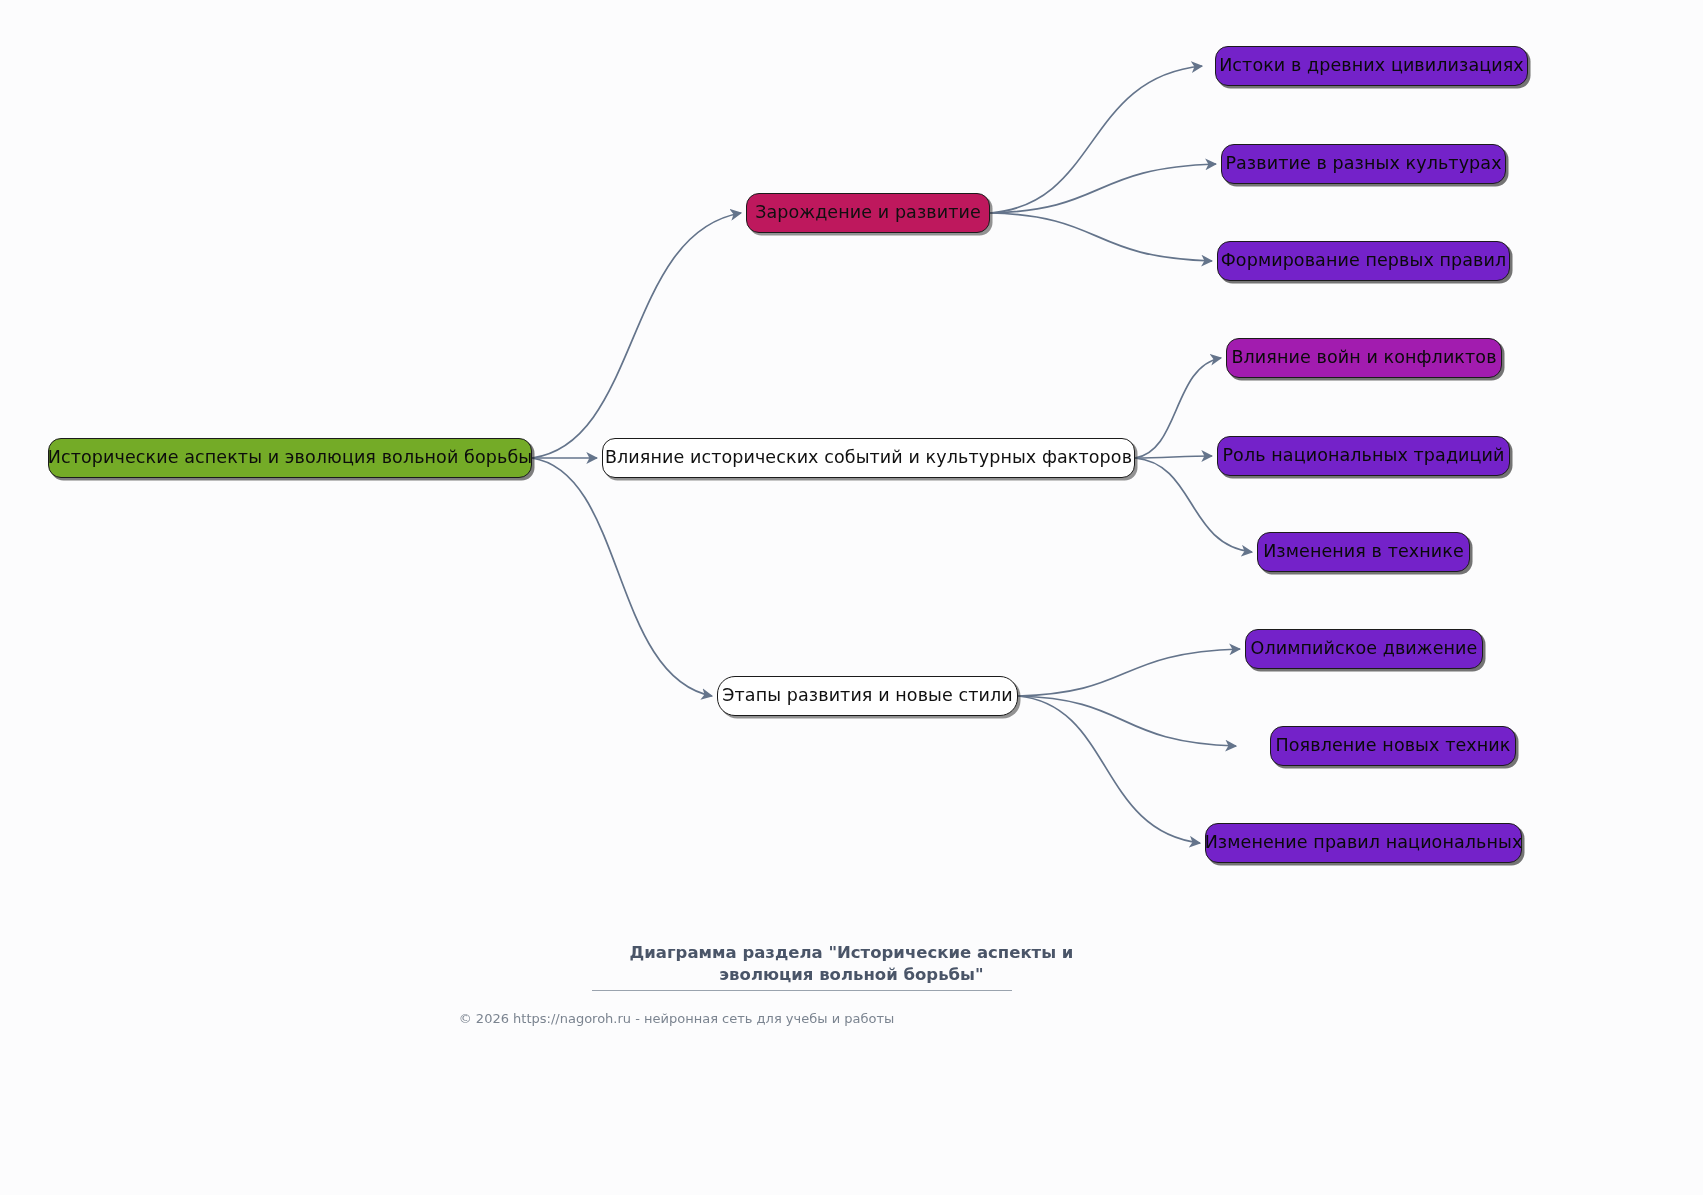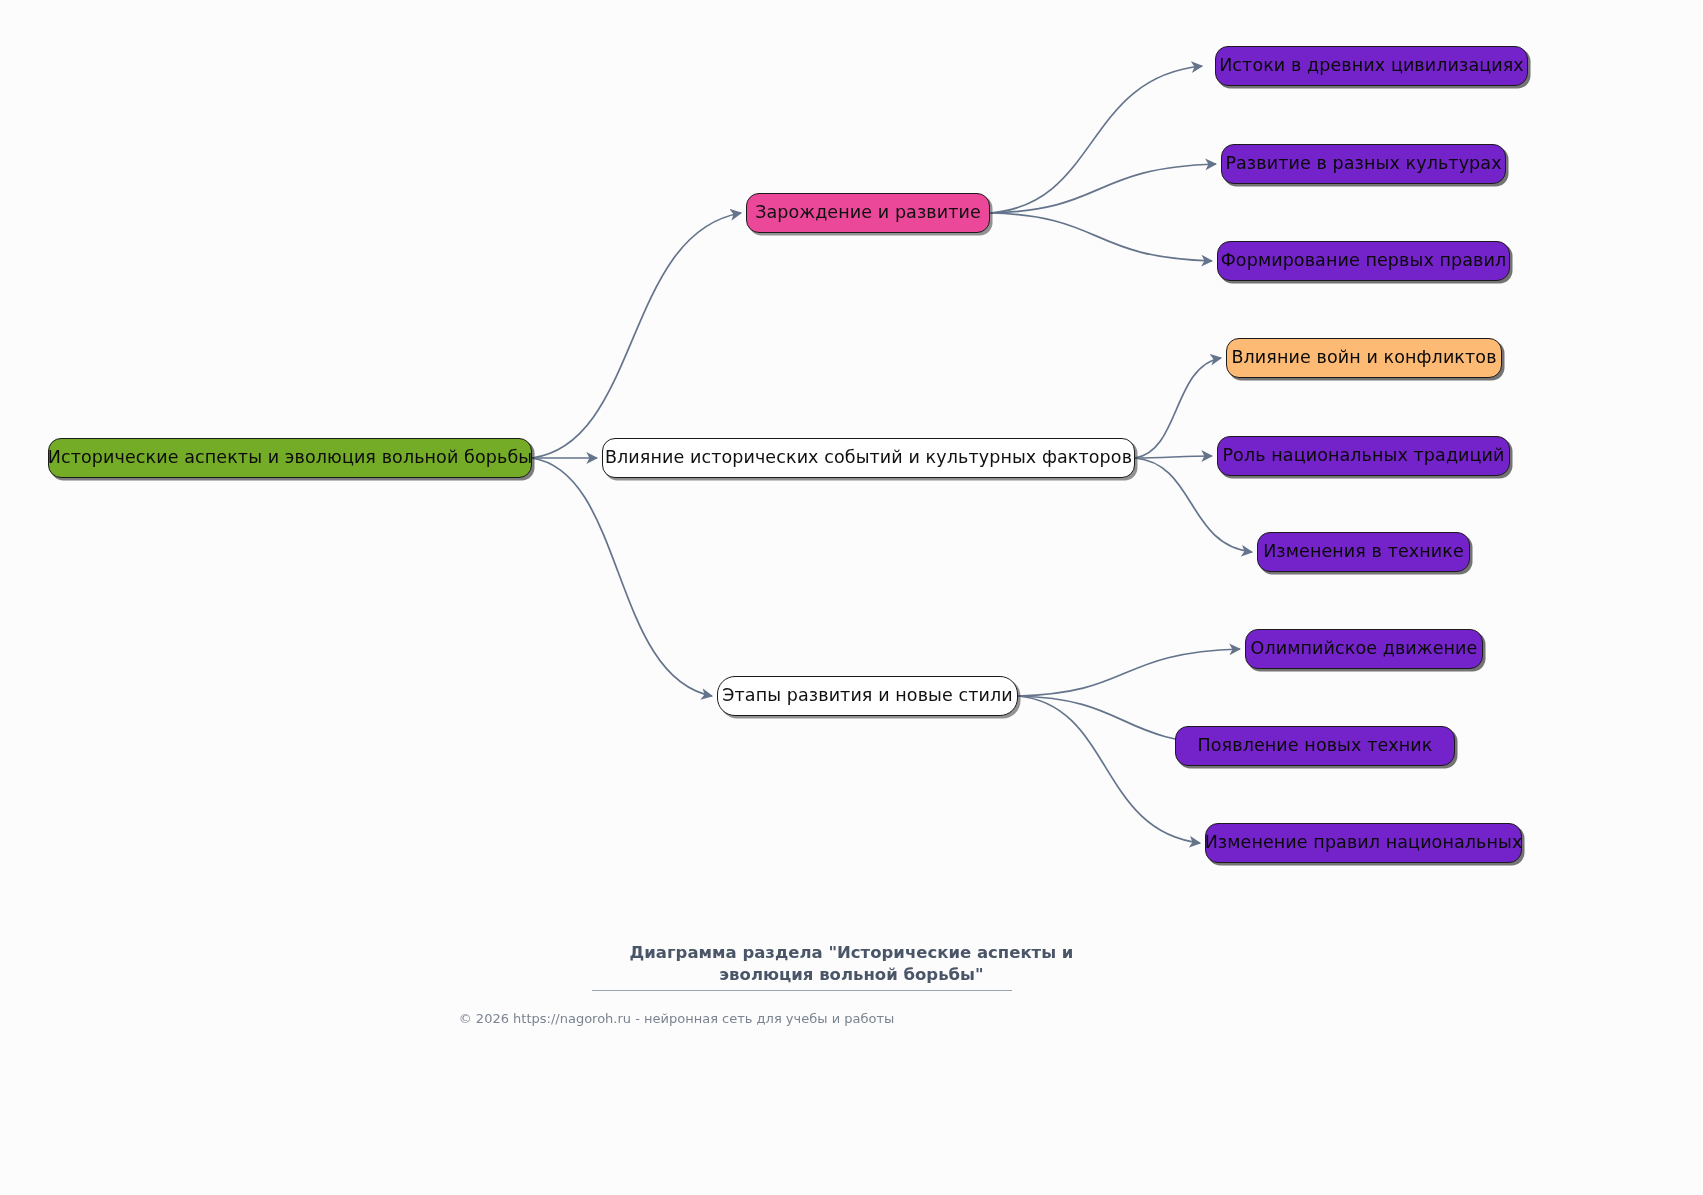--- a/index.html
+++ b/index.html
@@ -109,21 +109,21 @@
         <path d="M 1018 696 C 1133.44 693.18, 1115.68 652.76, 1240 649"></path>
         <path d="M 1018 696 C 1131.36 699, 1113.92 742, 1236 746"></path>
         <path d="M 1018 696 C 1112.64 704.82, 1098.08 831.24, 1200 843"></path>
       </g>
   </svg>
 
   <div class="node node-root" style="left: 48px; top: 438px; width: 484px; height: 40px; background: rgb(116, 171, 39);">
     <span>Исторические аспекты и эволюция вольной борьбы</span>
   </div>
 
-  <div class="node node-branch" style="left: 746px; top: 193px; width: 244px; height: 40px; background: #ec4899;">
+  <div class="node node-branch" style="left: 746px; top: 193px; width: 244px; height: 40px; background: #be185d;">
     <span>Зарождение и развитие</span>
   </div>
 
   <div class="node node-branch" style="left: 602px; top: 438px; width: 533px; height: 40px; background: rgb(255, 255, 255);">
     <span>Влияние исторических событий и культурных факторов</span>
   </div>
 
   <div class="node node-branch" style="left: 717px; top: 676px; width: 301px; height: 40px; background: rgb(255, 255, 255); border-radius: 18px;">
     <span>Этапы развития и новые стили</span>
   </div>
@@ -133,37 +133,37 @@
   </div>
 
   <div class="node node-leaf" style="left: 1221px; top: 144px; width: 285px; height: 40px; background: rgb(116, 34, 201);">
     <span>Развитие в разных культурах</span>
   </div>
 
   <div class="node node-leaf" style="left: 1217px; top: 241px; width: 293px; height: 40px; background: rgb(116, 34, 201);">
     <span>Формирование первых правил</span>
   </div>
 
-  <div class="node node-leaf" style="left: 1226px; top: 338px; width: 276px; height: 40px; background: #fdba74;">
+  <div class="node node-leaf" style="left: 1226px; top: 338px; width: 276px; height: 40px; background: #a21caf;">
     <span>Влияние войн и конфликтов</span>
   </div>
 
   <div class="node node-leaf" style="left: 1217px; top: 436px; width: 293px; height: 40px; background: rgb(116, 34, 201);">
     <span>Роль национальных традиций</span>
   </div>
 
   <div class="node node-leaf" style="left: 1257px; top: 532px; width: 213px; height: 40px; background: rgb(116, 34, 201);">
     <span>Изменения в технике</span>
   </div>
 
   <div class="node node-leaf" style="left: 1245px; top: 629px; width: 238px; height: 40px; background: rgb(116, 34, 201);">
     <span>Олимпийское движение</span>
   </div>
 
-  <div class="node node-leaf" style="left: 1175px; top: 726px; width: 280px; height: 40px; background: rgb(116, 34, 201);">
+  <div class="node node-leaf" style="left: 1270px; top: 726px; width: 246px; height: 40px; background: rgb(116, 34, 201);">
     <span>Появление новых техник</span>
   </div>
 
   <div class="node node-leaf" style="left: 1205px; top: 823px; width: 317px; height: 40px; background: rgb(116, 34, 201);">
     <span>Изменение правил национальных</span>
   </div>
 
   <div class="caption" style="top: 942px;">
     <div>Диаграмма раздела "Исторические аспекты и</div>
     <div>эволюция вольной борьбы"</div>

